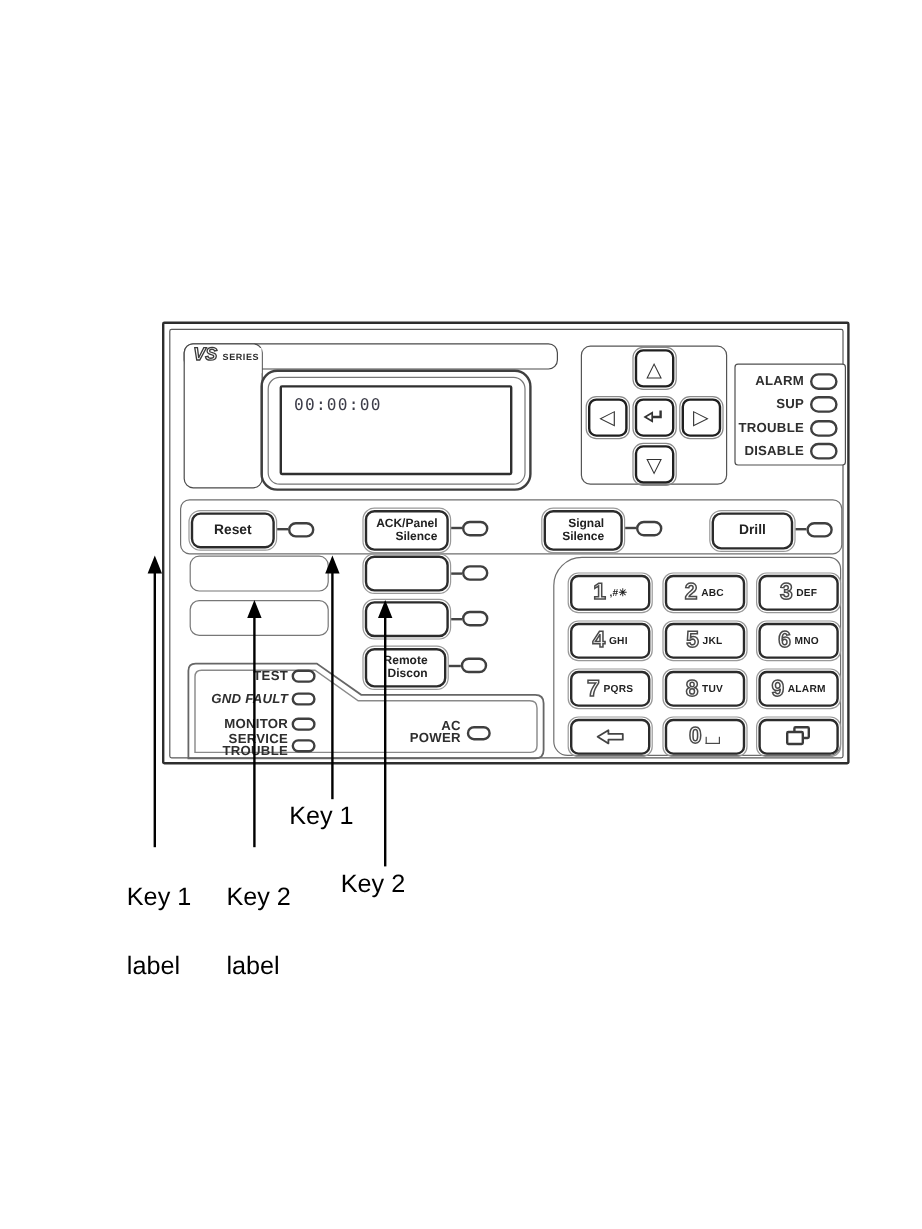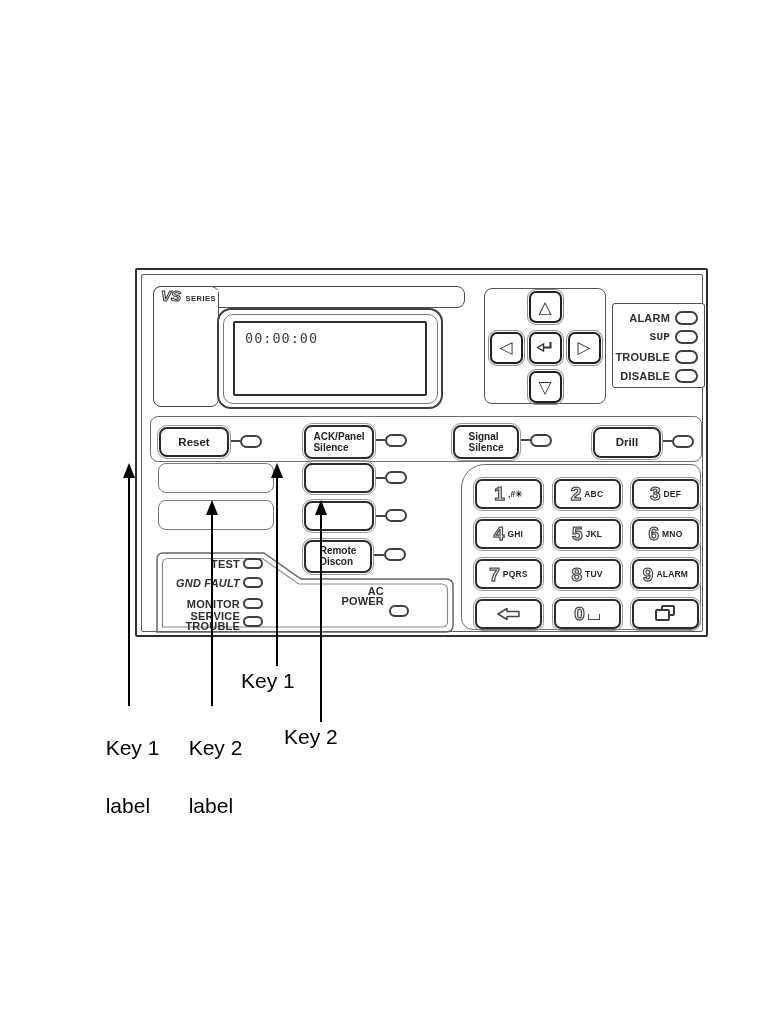--- a/index.html
+++ b/index.html
@@ -6,21 +6,21 @@
   body{width:768px;height:1024px;position:relative;overflow:hidden;
        font-family:"Liberation Sans",sans-serif;color:#222;}
   .abs{position:absolute;box-sizing:border-box;}
   
   #panel{left:95px;top:268px;width:573px;height:369px;border:2.5px solid #2e2e2e;border-radius:2px;background:#fff;margin-left:40px;}
   .inner-border{left:3.5px;top:3.5px;right:3.5px;bottom:3.5px;border:1.3px solid #5a5a5a;border-radius:2px;}
   .thin-box{border:1.6px solid #6a6a6a;border-radius:8px;background:#fff;}
   .section-box{border:1.4px solid #6f6f6f;background:transparent;}
   
   .btn{border:2.3px solid #2b2b2b;border-radius:8px;background:#fff;outline:1.2px solid #999;outline-offset:1.5px;
-       display:flex;align-items:center;justify-content:center;text-align:left;
+       display:flex;align-items:center;justify-content:center;text-align:right;
        font-weight:600;color:#222;cursor:default;}
   .btn .two-line{font-size:10px;line-height:11px;font-weight:700;}
   .lbl1{font-size:11.5px;}
   
   .oval{border:2.1px solid #3f3f3f;border-radius:8px;background:#fff;}
   .tail{height:2.2px;background:#444;}
   
   .led-label{font-size:11px;font-weight:700;color:#2e2e2e;letter-spacing:0.2px;line-height:10px;text-align:right;}
   
   .key{border:2.2px solid #2b2b2b;border-radius:7px;background:#fff;outline:1px solid #999;outline-offset:1.2px;
@@ -80,21 +80,21 @@
     </div>
   <div class="abs navbtn" style="left:391.5px;top:101px;width:33px;height:32px;">
       <span>▽</span>
     </div>
 
   <div class="abs" style="left:475px;top:33px;width:93px;height:85px;border:1.5px solid #4f4f4f;border-radius:3px;background:#fff;padding-top:4px;">
     <div style="display:flex;align-items:center;justify-content:flex-end;gap:5px;height:19.5px;padding-right:6px;">
       <span class="led-label">ALARM</span>
       <span class="oval" style="width:19px;height:10px;"></span>
     </div>
-    <div style="display:flex;align-items:center;justify-content:flex-end;gap:5px;height:19.5px;padding-right:6px;font-family:Liberation Mono, monospace;">
+    <div style="display:flex;align-items:center;justify-content:flex-end;gap:5px;height:19.5px;padding-right:6px;">
       <span class="led-label">SUP</span>
       <span class="oval" style="width:19px;height:10px;"></span>
     </div>
     <div style="display:flex;align-items:center;justify-content:flex-end;gap:5px;height:19.5px;padding-right:6px;">
       <span class="led-label">TROUBLE</span>
       <span class="oval" style="width:19px;height:10px;"></span>
     </div>
     <div style="display:flex;align-items:center;justify-content:flex-end;gap:5px;height:19.5px;padding-right:6px;">
       <span class="led-label">DISABLE</span>
       <span class="oval" style="width:19px;height:10px;"></span>
@@ -166,21 +166,21 @@
 
   <div class="abs led-label" style="left:25px;top:329px;width:78px;">MONITOR</div>
   <div class="abs oval" style="left:106px;top:327.5px;width:20px;height:11px;"></div>
 
   <div class="abs led-label" style="left:25px;top:341px;width:78px;">
     <span>SERVICE</span><br>
     <span>TROUBLE</span>
   </div>
   <div class="abs oval" style="left:106px;top:346px;width:20px;height:11px;"></div>
 
-  <div class="abs led-label" style="left:185px;top:316px;width:62px;">
+  <div class="abs led-label" style="left:185px;top:330px;width:62px;">
     <span>AC</span><br>
     <span>POWER</span>
   </div>
   <div class="abs oval" style="left:252px;top:334.5px;width:20px;height:12px;"></div>
 
   <div class="abs section-box" style="left:324px;top:194px;width:240px;height:166px;border-radius:24px 10px 10px 12px;"></div>
 
   <div class="abs key" style="left:338px;top:208.5px;width:67px;height:30px;">
     <span class="digit">1</span>
       <span class="letters">,#✳</span>

